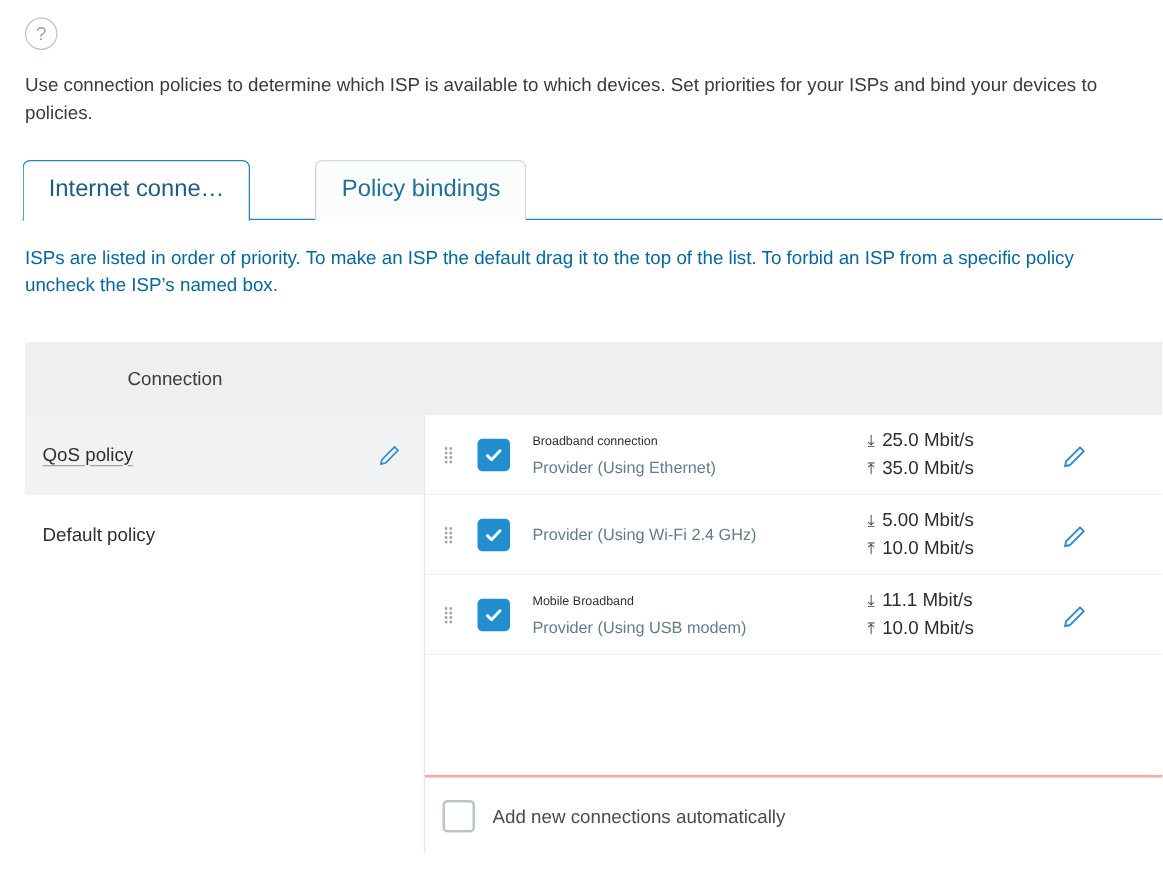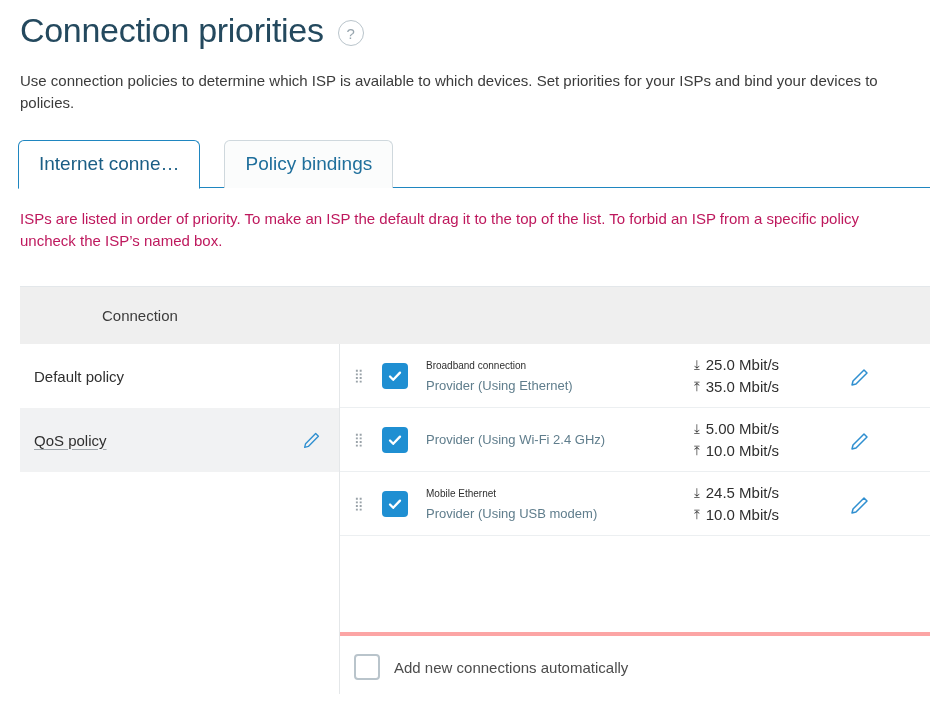--- a/index.html
+++ b/index.html
@@ -46,20 +46,21 @@
     color: #3b3b3b;
   }
 
   
   .tabs {
     margin: 26px 0 0 18px;
     display: flex;
     align-items: flex-end;
     position: relative;
     height: 48px;
+    gap: 28px;
   }
   .tab {
     font-size: 19px;
     color: #1f6f9c;
     padding: 10px 20px 11px 20px;
     border: 1px solid #cfd8dd;
     border-bottom: none;
     border-radius: 6px 6px 0 0;
     background: #fbfcfc;
     cursor: pointer;
@@ -83,21 +84,21 @@
     background: #1f86c0;
     z-index: 0;
     width: 912px;
   }
 
   .tab-desc {
     margin: 20px 20px 0 20px;
     width: 890px;
     font-size: 15px;
     line-height: 22px;
-    color: #be185d;
+    color: #0369a1;
   }
 
   
   .panel {
     margin: 34px 0 0 20px;
     width: 910px;
     border-top: 1px solid #e3e7ea;
   }
   .table-head {
     display: flex;
@@ -187,41 +188,40 @@
   .speed-line { display: flex; align-items: center; gap: 6px; white-space: nowrap; }
   .arrow { font-size: 13px; color: #3a3a3a; }
 
   .row-edit { margin-left: 22px; cursor: pointer; }
 
   .auto-row {
     display: flex;
     align-items: center;
     gap: 14px;
     padding: 18px 0 0 14px;
-    border-top: 4px solid #fca5a5;
+    border-top: 2px solid #fca5a5;
     margin-top: 8px;
   }
   .cb-empty {
     width: 26px; height: 26px;
     border: 2px solid #b9c4cb;
     border-radius: 4px;
     background: #fff;
     cursor: pointer;
     flex: none;
   }
   .auto-label { font-size: 15px; color: #4c4c4c; }
   .conn-spacer { height: 88px; }
 </style>
 </head>
 <body>
 
 <div class="page">
 
   <div class="title-row">
-    <div class="page-title">Connection priorities</div>
     <div class="help-badge">?</div>
   </div>
 
   <div class="intro">Use connection policies to determine which ISP is available to which devices. Set priorities for your ISPs and bind your devices to policies.</div>
 
   <div class="tabs">
     <div class="tab active">Internet conne…</div>
     <div class="tab">Policy bindings</div>
     <div class="tabs-underline"></div>
   </div>
@@ -230,30 +230,30 @@
 
   <div class="panel">
 
     <div class="table-head">
       <div class="th-conn">Connection</div>
     </div>
 
     <div class="body-row">
 
       <div class="policy-col">
-        <div class="policy-item">
-          <span class="pname">Default policy</span>
-        </div>
         <div class="policy-item selected">
           <span class="pname link">QoS policy</span>
           <span class="pencil">
             <svg width="22" height="22" viewBox="0 0 24 24" fill="none" stroke="#2f8fd0" stroke-width="1.5" stroke-linecap="round" stroke-linejoin="round">
               <path d="M4 20l4-1 11-11-3-3L5 16l-1 4z"></path>
             </svg>
           </span>
+        </div>
+        <div class="policy-item">
+          <span class="pname">Default policy</span>
         </div>
 
       </div>
 
       <div class="conn-col">
 
         <div class="conn-row">
           <div class="drag-handle">
               <div>⣿</div>
             </div>
@@ -315,27 +315,27 @@
         <div class="conn-row">
           <div class="drag-handle">
               <div>⣿</div>
             </div>
           <div class="cb">
             <svg width="16" height="16" viewBox="0 0 16 16">
                 <path d="M3 8.5l3.2 3.3L13 4.6" fill="none" stroke="#ffffff" stroke-width="2.3" stroke-linecap="round" stroke-linejoin="round"></path>
               </svg>
           </div>
           <div class="conn-text">
-            <div class="conn-name">Mobile Ethernet</div>
+            <div class="conn-name">Mobile Broadband</div>
             <div class="conn-sub">Provider (Using USB modem)</div>
           </div>
           <div class="speeds">
             <div class="speed-line">
                 <span class="arrow">⤓</span>
-                <span>24.5 Mbit/s</span>
+                <span>11.1 Mbit/s</span>
               </div>
             <div class="speed-line">
                 <span class="arrow">⤒</span>
                 <span>10.0 Mbit/s</span>
               </div>
           </div>
           <span class="pencil row-edit">
             <svg width="24" height="24" viewBox="0 0 24 24" fill="none" stroke="#2f8fd0" stroke-width="1.5" stroke-linecap="round" stroke-linejoin="round">
               <path d="M4 20l4-1 11-11-3-3L5 16l-1 4z"></path>
             </svg>

